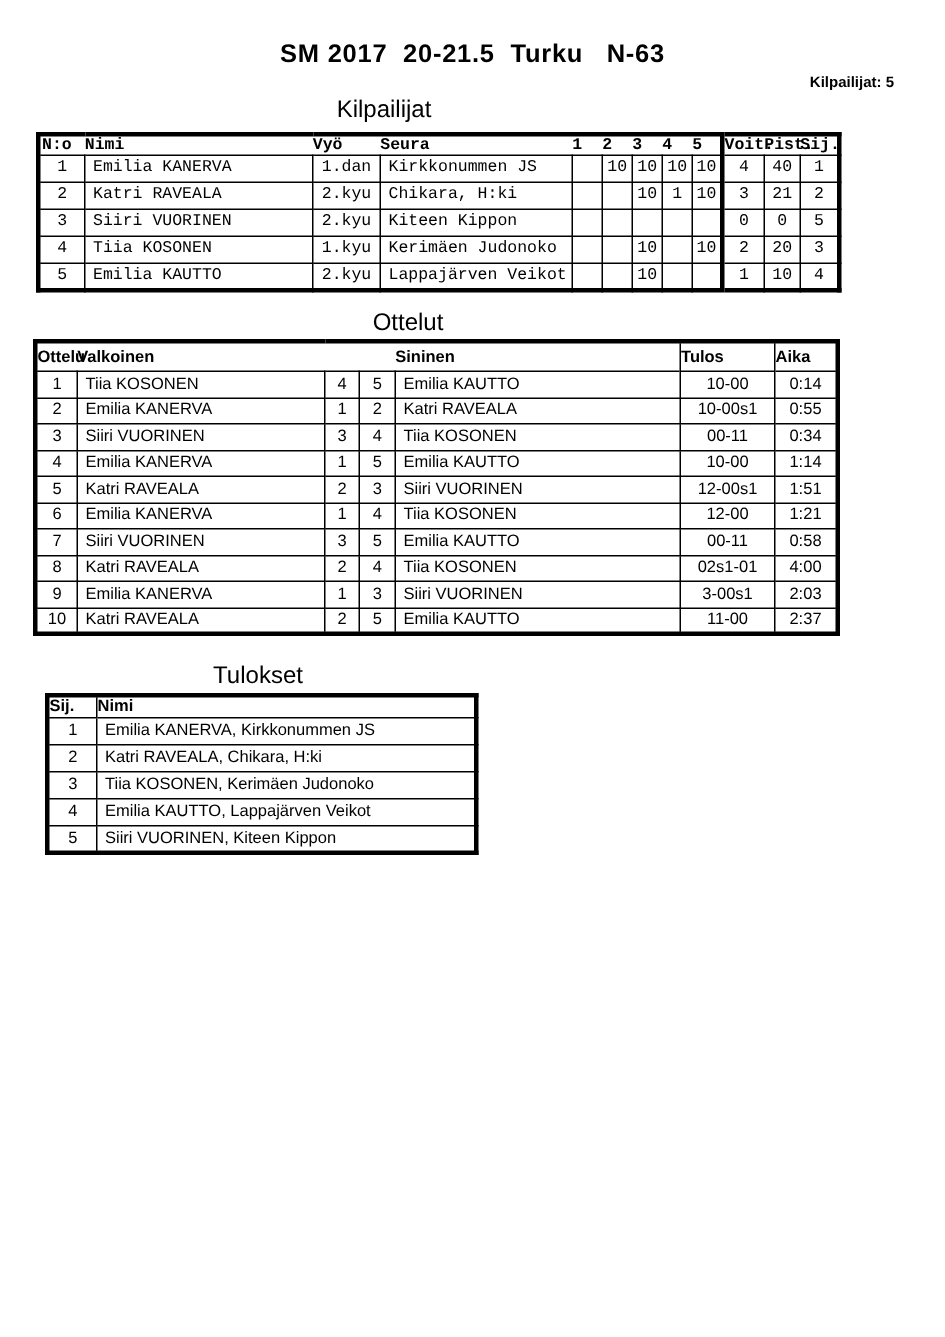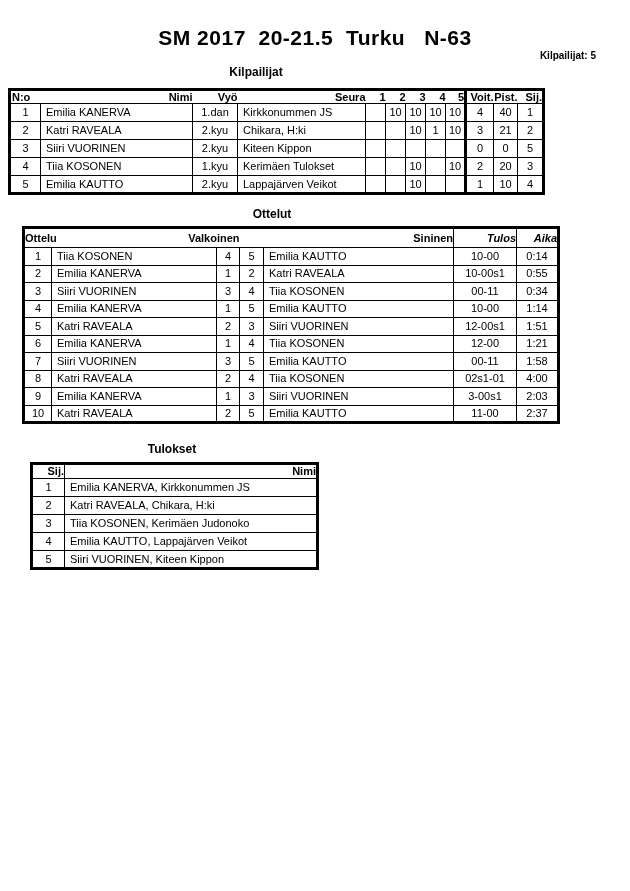--- a/index.html
+++ b/index.html
@@ -3,52 +3,52 @@
 <meta charset="utf-8">
 <style>
   html,body { margin:0; padding:0; }
   body {
     width:630px; height:891px; background:#ffffff; position:relative;
     font-family:"Liberation Sans", sans-serif; color:#000;
     -webkit-font-smoothing:none;
   }
   .doc-title {
     position:absolute; top:26px; left:0; width:630px; text-align:center;
-    font-size:21px; font-weight:bold; white-space:pre; letter-spacing:0.5px;
+    font-size:17px; font-weight:bold; white-space:pre; letter-spacing:0.5px;
   }
   .participants-count {
     position:absolute; top:50px; right:34px;
     font-size:10px; font-weight:bold;
   }
-  .sec-heading { position:absolute; font-size:12px; font-weight:bold; text-align:center; }
+  .sec-heading { position:absolute; font-size:16px; font-weight:normal; text-align:center; }
   #h-kilpailijat { top:65px; left:0; width:512px; }
   #h-ottelut    { top:207px; left:0; width:544px; }
   #h-tulokset   { top:442px; left:0; width:344px; }
 
   table {
     position:absolute; border-collapse:collapse; table-layout:fixed;
     font-size:11px; line-height:1;
   }
   table { border:3px solid #000; }
   td { border:1px solid #000; overflow:hidden; white-space:nowrap; }
-  th { border:none; font-weight:bold; font-size:11px; white-space:nowrap; overflow:visible; text-align:right; padding:0; }
+  th { border:none; font-weight:bold; font-size:11px; white-space:nowrap; overflow:visible; text-align:left; padding:0; }
   td.c { text-align:center; padding:0; }
   td.l { text-align:left; padding:0 0 0 5px; }
   .sep { border-left:3px solid #000 !important; }
 
-  #t-competitors { left:8px; top:88px; width:534px; }
+  #t-competitors { left:24px; top:88px; width:534px;font-family:Liberation Mono, monospace; }
   #t-competitors tr { height:18px; }
   #t-competitors tr.head { height:14px; }
   #t-competitors th.th-no { text-align:left; padding-left:1px; }
 
   #t-matches { left:22px; top:226px; width:535px; }
   #t-matches tr { height:17.5px; }
   #t-matches tr.head { height:20px; }
   #t-matches th.th-ottelu { text-align:right; padding-left:0; }
-  #t-matches th.bl { border-left:1px solid #000;font-style:italic; }
+  #t-matches th.bl { border-left:1px solid #000; }
 
   #t-results { left:30px; top:462px; width:286px; }
   #t-results tr { height:18px; }
   #t-results tr.head { height:15px; }
   #t-results th.bl { border-left:1px solid #000; }
 </style>
 </head>
 <body>
 
 <div class="doc-title">SM 2017  20-21.5  Turku   N-63</div>
@@ -125,21 +125,21 @@
     <td class="c"></td>
     <td class="c"></td>
     <td class="c sep">0</td>
     <td class="c">0</td>
     <td class="c">5</td>
   </tr>
   <tr>
     <td class="c">4</td>
     <td class="l">Tiia KOSONEN</td>
     <td class="c">1.kyu</td>
-    <td class="l">Kerimäen Tulokset</td>
+    <td class="l">Kerimäen Judonoko</td>
     <td class="c"></td>
     <td class="c"></td>
     <td class="c">10</td>
     <td class="c"></td>
     <td class="c">10</td>
     <td class="c sep">2</td>
     <td class="c">20</td>
     <td class="c">3</td>
   </tr>
   <tr>
@@ -234,21 +234,21 @@
     <td class="c">12-00</td>
     <td class="c">1:21</td>
   </tr>
   <tr>
     <td class="c">7</td>
     <td class="l">Siiri VUORINEN</td>
     <td class="c">3</td>
     <td class="c">5</td>
     <td class="l">Emilia KAUTTO</td>
     <td class="c">00-11</td>
-    <td class="c">1:58</td>
+    <td class="c">0:58</td>
   </tr>
   <tr>
     <td class="c">8</td>
     <td class="l">Katri RAVEALA</td>
     <td class="c">2</td>
     <td class="c">4</td>
     <td class="l">Tiia KOSONEN</td>
     <td class="c">02s1-01</td>
     <td class="c">4:00</td>
   </tr>

